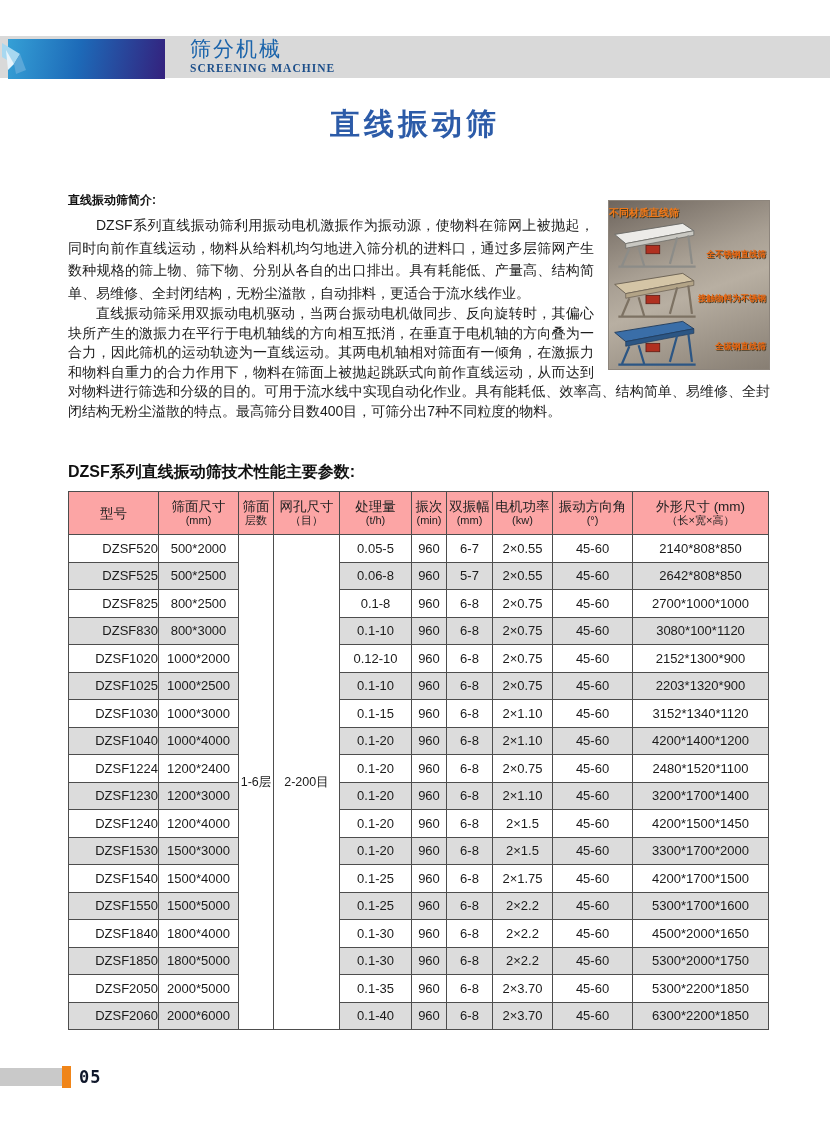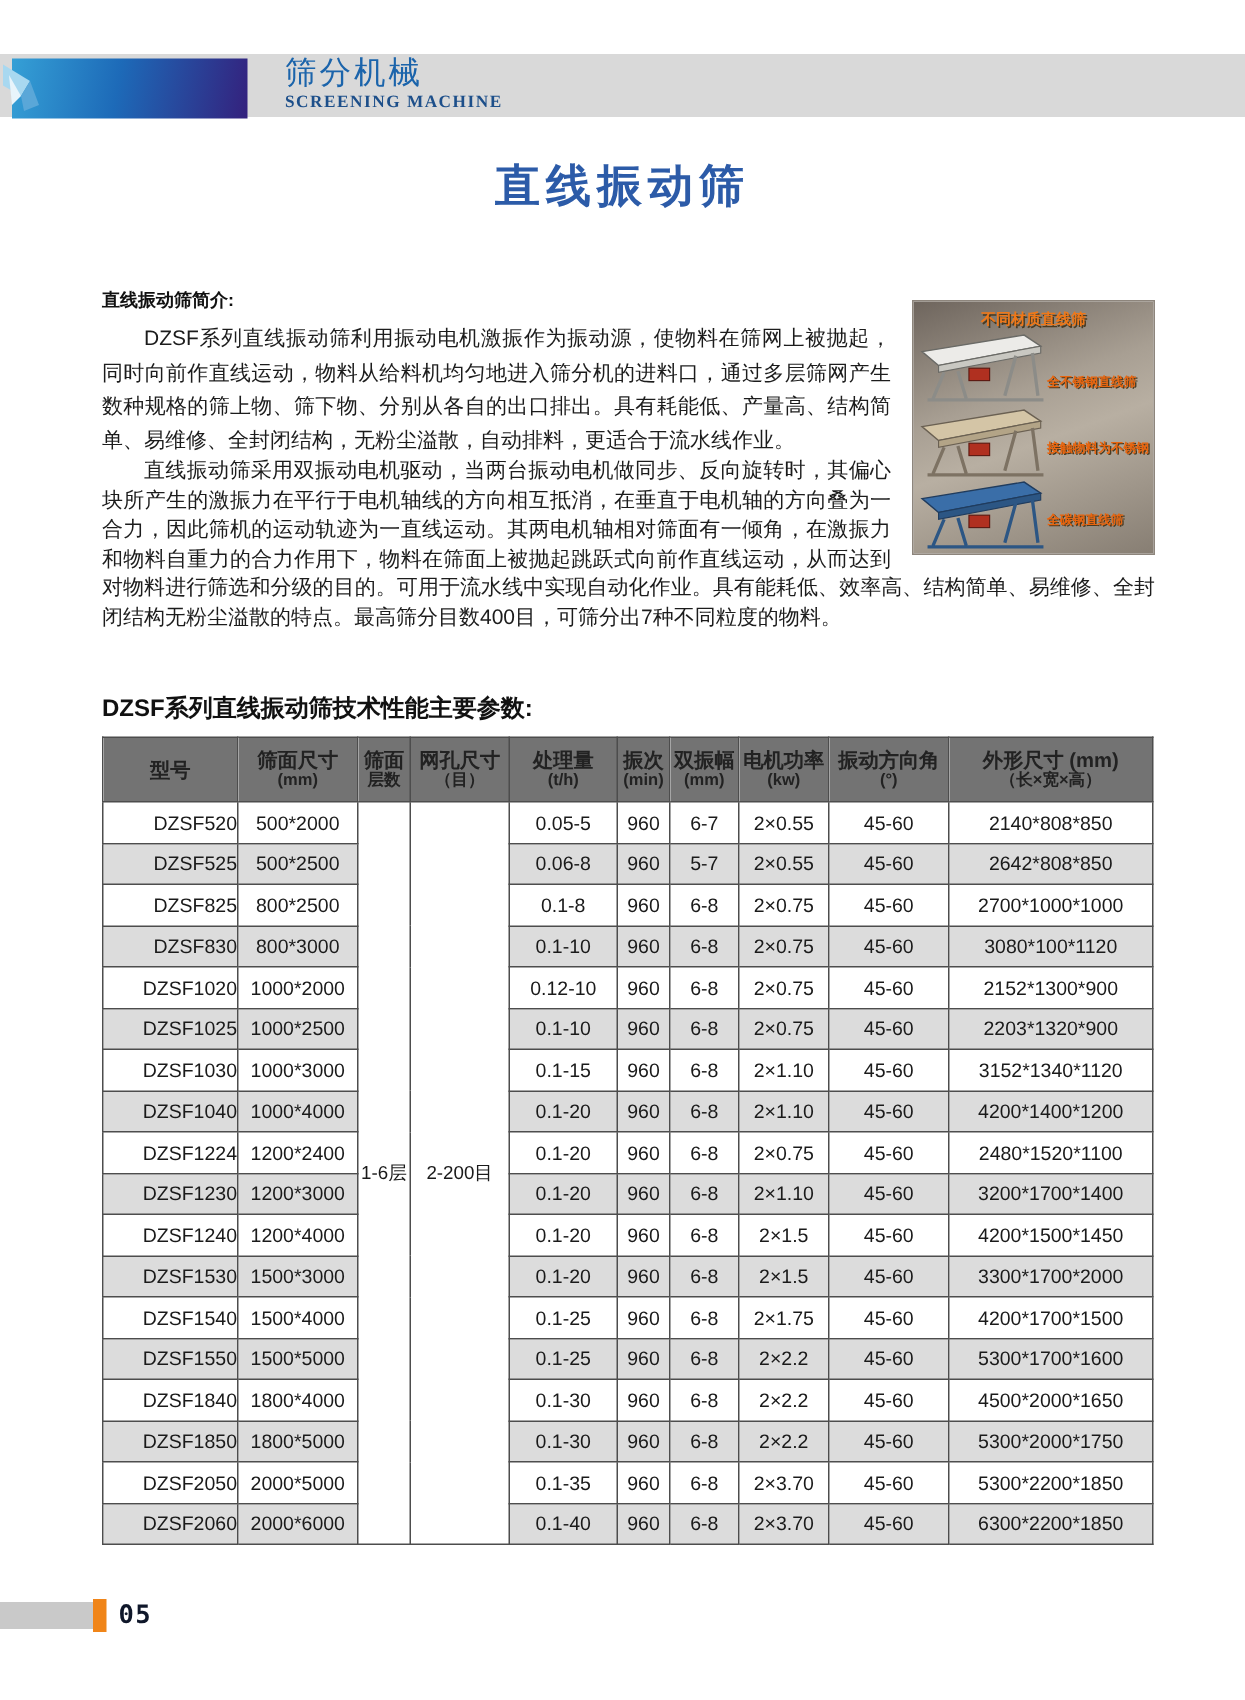--- a/index.html
+++ b/index.html
@@ -23,34 +23,34 @@
   .content h3{font-size:12px;font-weight:bold;color:#111;margin:0 0 3px 0;line-height:21px;}
   .content h3.second{margin-top:7px;}
   .content p{margin:0;font-size:14px;text-align:justify;text-indent:2em;color:#1c1c1c;}
   .content p.p1{line-height:22.5px;}
   .content p.p2{line-height:19.5px;}
 
   
   .photo{float:right;width:162px;height:170px;margin:10px 0 4px 14px;position:relative;
          background:linear-gradient(160deg,#6e655d 0%,#a89f93 38%,#b8afa2 55%,#877e73 100%);
          border:1px solid #8d857c;box-sizing:border-box;}
-  .photo-title{position:absolute;top:5px;left:0;width:100%;text-align:center;font-size:10px;
+  .photo-title{position:absolute;top:5px;left:0;width:100%;font-size:10px;
                font-weight:bold;color:#f07818;text-shadow:1px 1px 0 #4a3a20;}
   .machine{position:absolute;left:2px;width:92px;height:52px;}
   .m1{top:18px;} .m2{top:68px;} .m3{top:116px;}
   .m-label{position:absolute;right:3px;width:68px;font-size:8.5px;font-weight:bold;color:#e8650f;
-           text-shadow:1px 1px 0 #4a3a20;text-align:left;line-height:10px;}
+           text-shadow:1px 1px 0 #4a3a20;text-align:right;line-height:10px;}
   .l1{top:48px;} .l2{top:92px;} .l3{top:140px;}
 
   
   .table-block{position:absolute;top:462px;left:68px;width:702px;}
   .table-heading{font-size:16px;font-weight:bold;color:#111;margin:0 0 8px 0;}
   table{border-collapse:collapse;width:700px;table-layout:fixed;}
   th,td{border:1px solid #4d4d4d;text-align:center;padding:0;overflow:hidden;white-space:nowrap;}
-  thead th{background:#737373;height:42px;font-weight:bold;color:#222;}
+  thead th{background:#fca5a5;height:42px;font-weight:normal;color:#222;}
   thead .h1{font-size:13.5px;line-height:15px;}
   thead .h2{font-size:11px;line-height:13px;}
   tbody td{height:26.5px;font-size:13px;color:#1a1a1a;background:#fff;}
   tbody tr.alt td{background:#dcdcdc;}
   tbody td.model{text-align:right;padding-left:13px;}
   tbody td.merged{background:#fff !important;font-size:12.5px;vertical-align:middle;border-radius:11px;}
 
   
   .foot-bar{position:absolute;top:1068px;left:0;width:62px;height:18px;background:#c9c9c9;}
   .foot-accent{position:absolute;top:1066px;left:62px;width:9px;height:22px;background:#f08519;}

